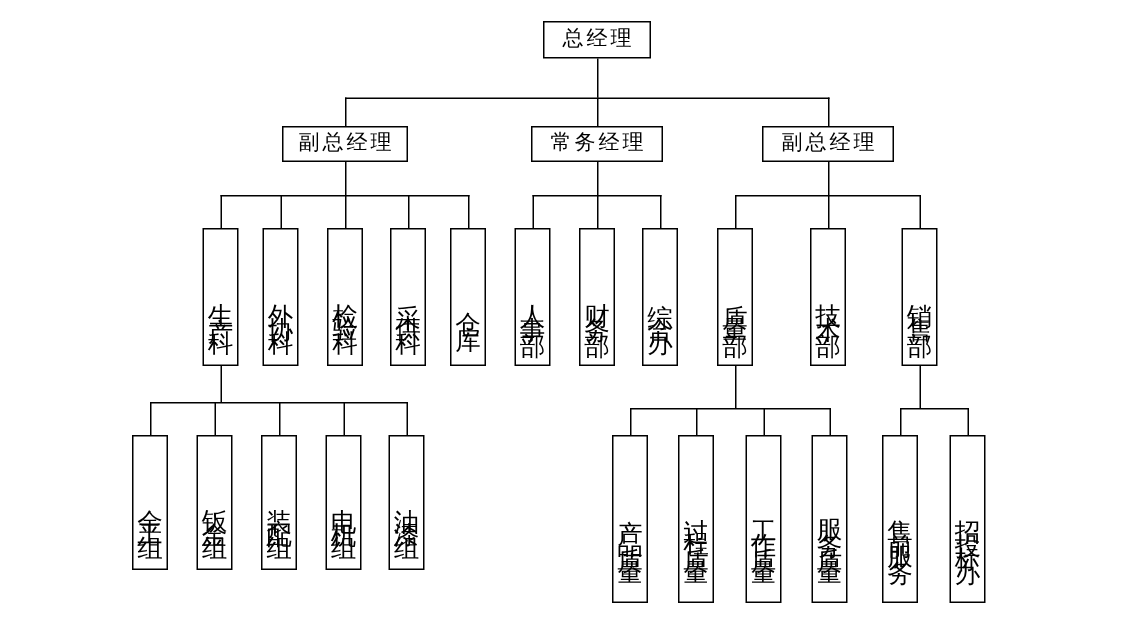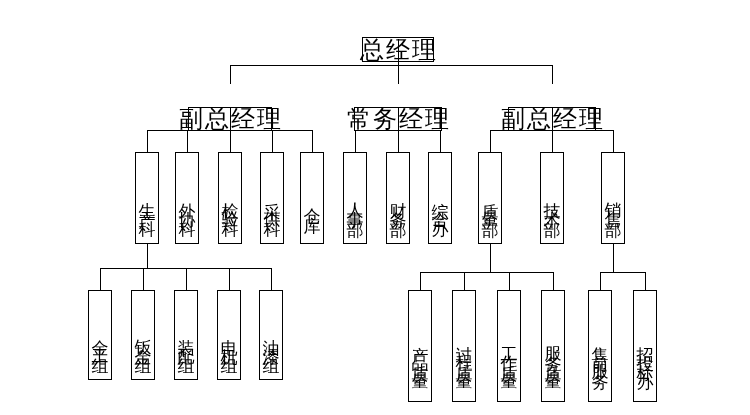--- a/index.html
+++ b/index.html
@@ -16,25 +16,24 @@
     position: absolute;
     border: 1px solid #000000;
     background: #ffffff;
     color: #000000;
     display: flex;
     align-items: center;
     justify-content: center;
     line-height: 1;
   }
   .horiz {
-    font-size: 24px;
+    font-size: 14px;
     letter-spacing: 2px;
     white-space: nowrap;
     padding-left: 2px; 
-    margin-top: 23px;
   }
   .vert {
     writing-mode: vertical-rl;
     text-orientation: upright;
     font-size: 17px;
     letter-spacing: 9px;
     padding-top: 9px; 
   }
   .line {
     position: absolute;

